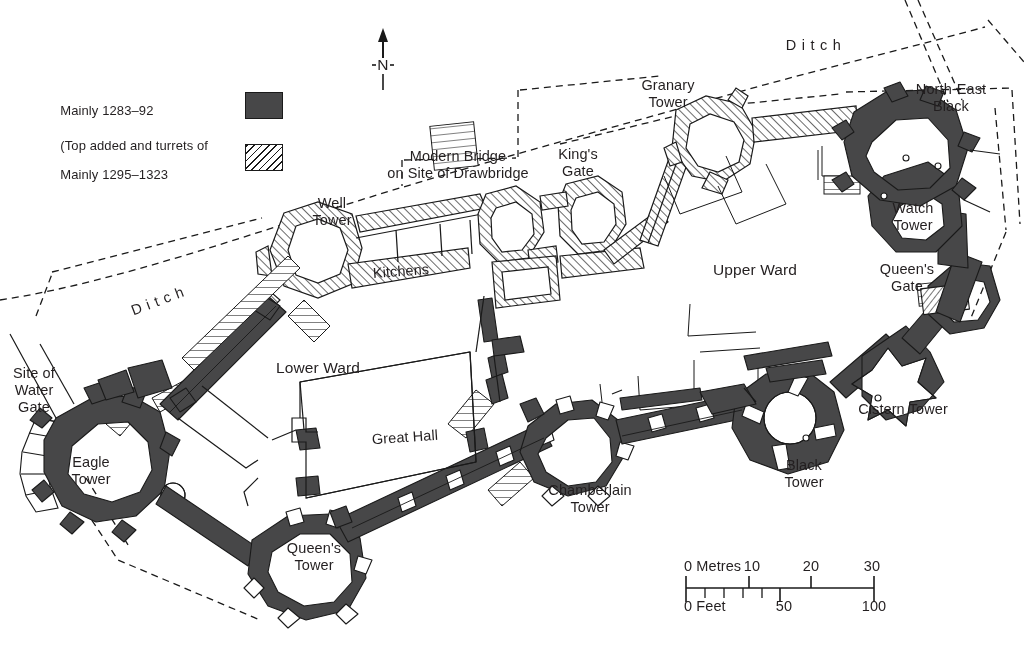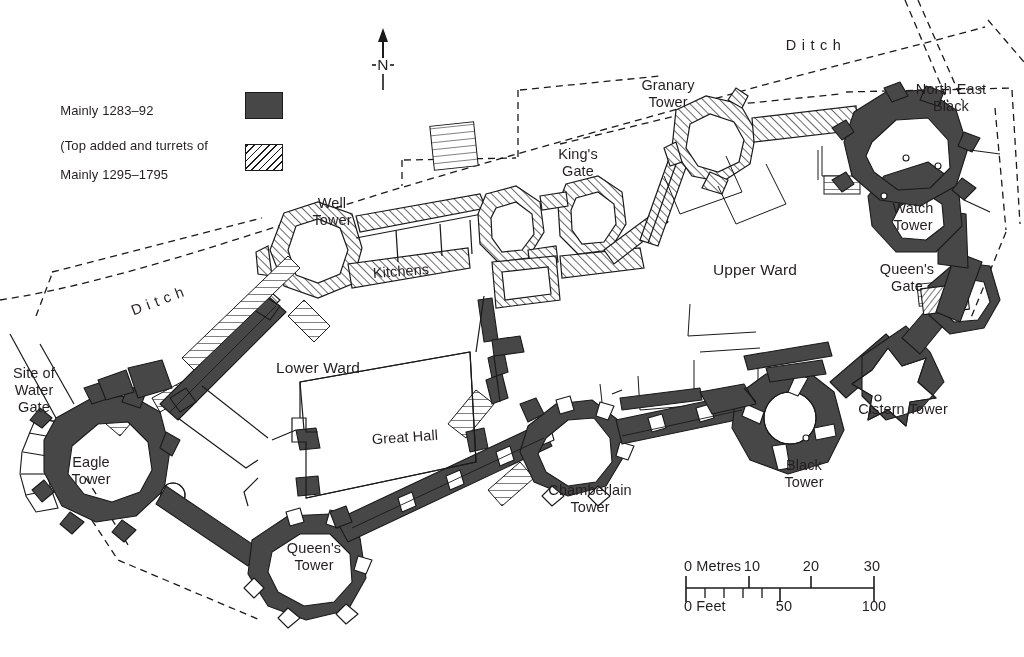--- a/index.html
+++ b/index.html
@@ -383,21 +383,21 @@
   </svg>
 
   <div>
     <div class="lbl l legend-txt" style="left:38px;top:84px;">
       <span>Mainly 1283–92</span><br>
       <span>(Top added and turrets of</span><br>
     </div>
     <div class="sw sw-solid" style="left:245px;top:92px;width:36px;height:25px;"></div>
 
     <div class="lbl l legend-txt" style="left:38px;top:148px;">
-      <span>Mainly 1295–1795</span>
+      <span>Mainly 1295–1323</span>
     </div>
     <div class="sw sw-hatch" style="left:245px;top:144px;width:36px;height:25px;"></div>
   </div>
 
   <div class="lbl c sz15" style="left:755px;top:261px;">Upper Ward</div>
 
   <div class="lbl c sz15" style="left:318px;top:359px;">Lower Ward</div>
 
   <div class="lbl c ditch" style="left:816px;top:37px;">Ditch</div>
 
@@ -432,20 +432,22 @@
   <div class="lbl c sz14" style="left:578px;top:146px;">King's
 Gate</div>
 
   <div class="lbl c sz14" style="left:907px;top:261px;">Queen's
 Gate</div>
 
   <div class="lbl c sz14" style="left:34px;top:365px;">Site of
 Water
 Gate</div>
 
+  <div class="lbl c sz14" style="left:458px;top:148px;">Modern Bridge
+on Site of Drawbridge</div>
 
   <div class="lbl c sz14" style="left:405px;top:429px;transform:translateX(-50%) rotate(-4deg);">Great Hall</div>
 
   <div class="lbl c sz14" style="left:401px;top:263px;transform:translateX(-50%) rotate(-4deg);">Kitchens</div>
 
   <div class="lbl c sz15" style="left:383px;top:56px;font-weight:400;">N</div>
 
   <div>
     <div class="lbl l scale-txt" style="left:684px;top:558px;">0 Metres</div>
     <div class="lbl c scale-txt" style="left:752px;top:558px;">10</div>

